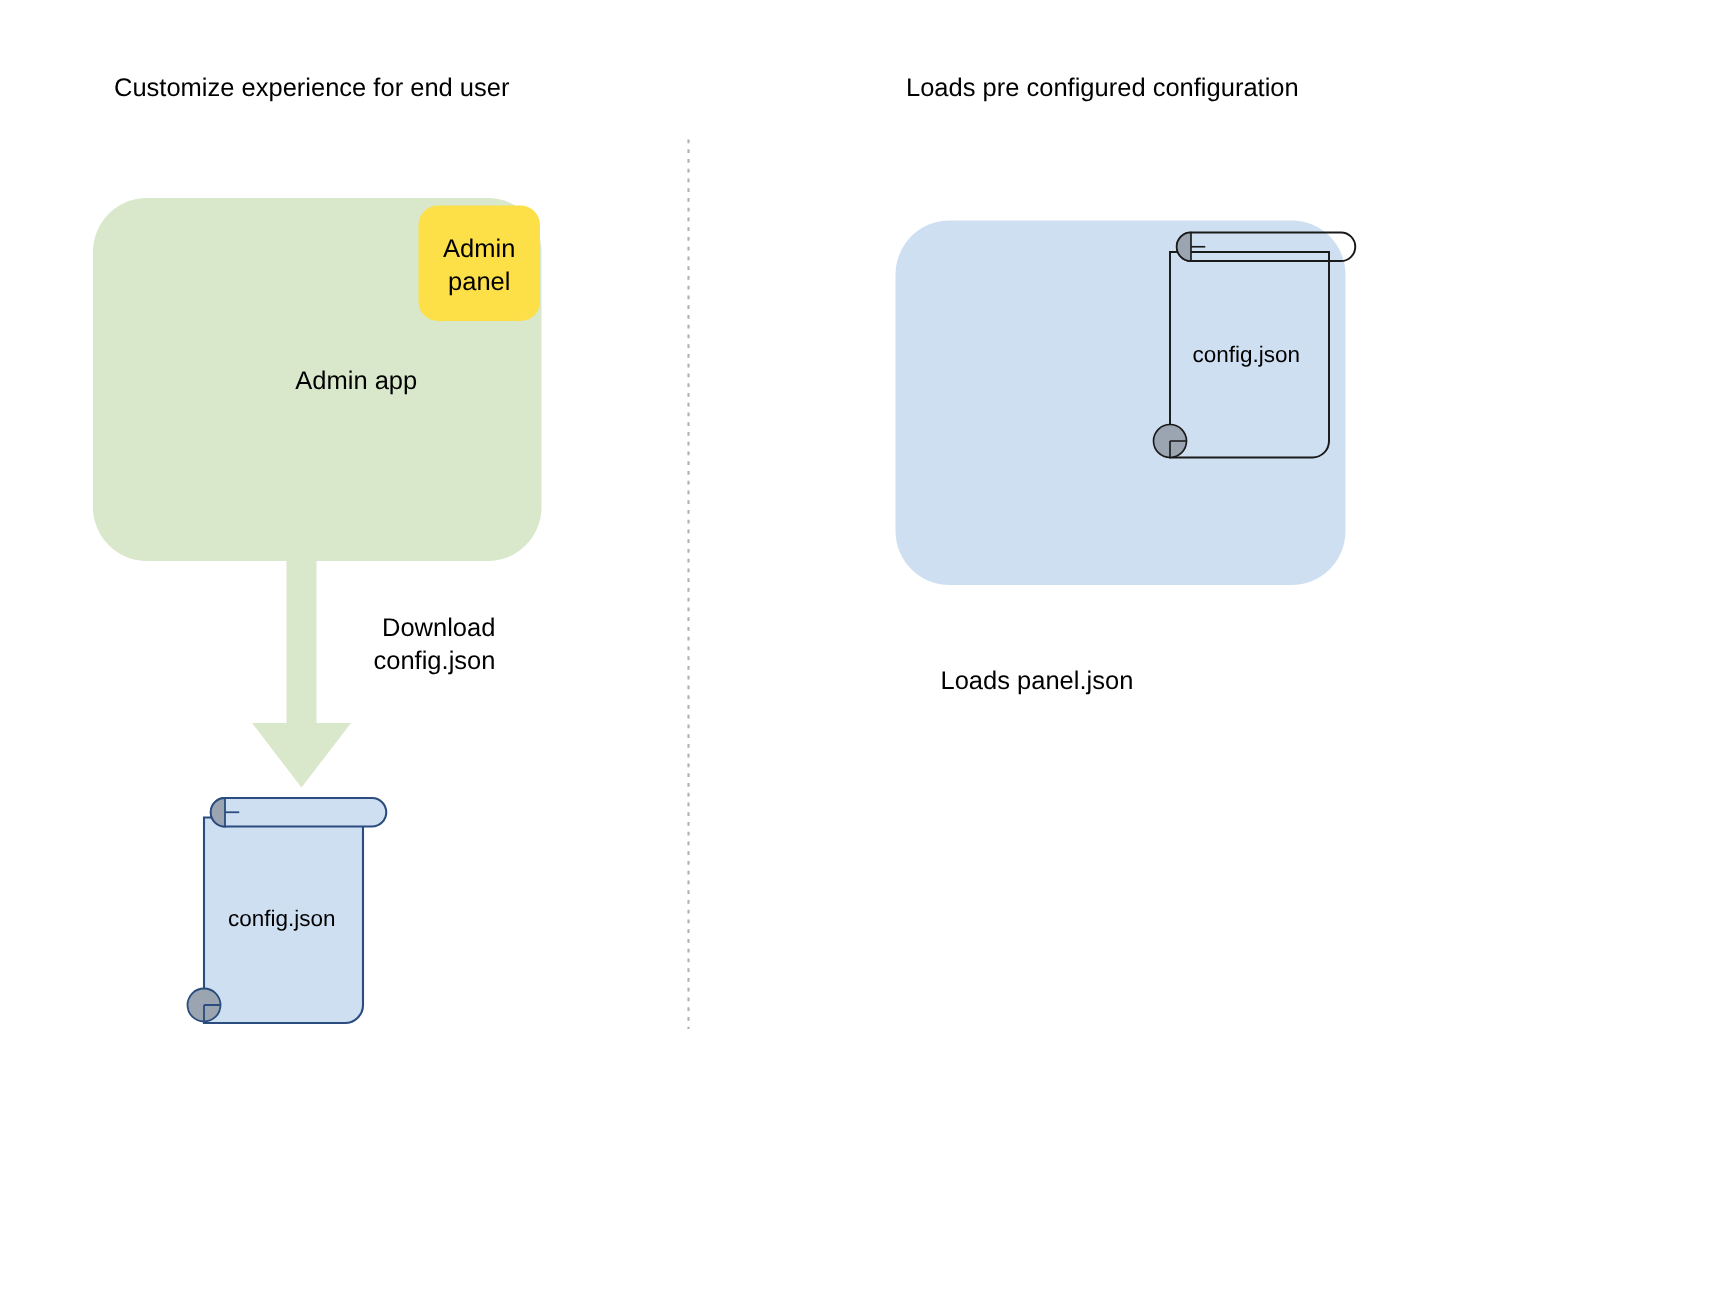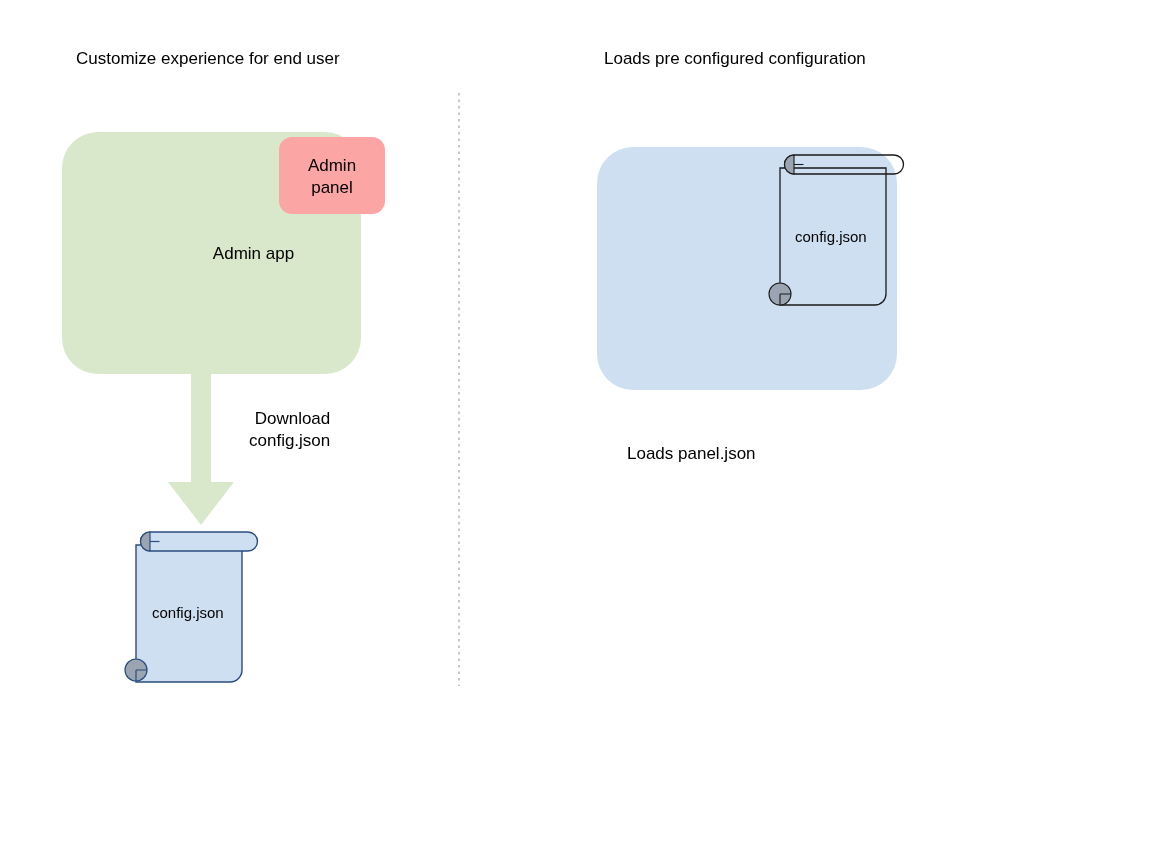--- a/index.html
+++ b/index.html
@@ -80,31 +80,31 @@
   }
   #admin-app-box {
     left: 62px;
     top: 132px;
     width: 299px;
     height: 242px;
     background: #d9e7cb;
     border-radius: 36px;
   }
   #admin-app-label {
-    left: 78px;
+    left: 62px;
     top: 243px;
     width: 351px;
   }
   #admin-panel-box {
     position: absolute;
     left: 279px;
     top: 137px;
-    width: 106px;
+    width: 81px;
     height: 77px;
-    background: #fca5a5;
+    background: #fde047;
     border-radius: 13px;
   }
   #admin-panel-label {
     top: 18px;
     left: 0;
   }
 
   #demo-app-box {
     left: 597px;
     top: 147px;

